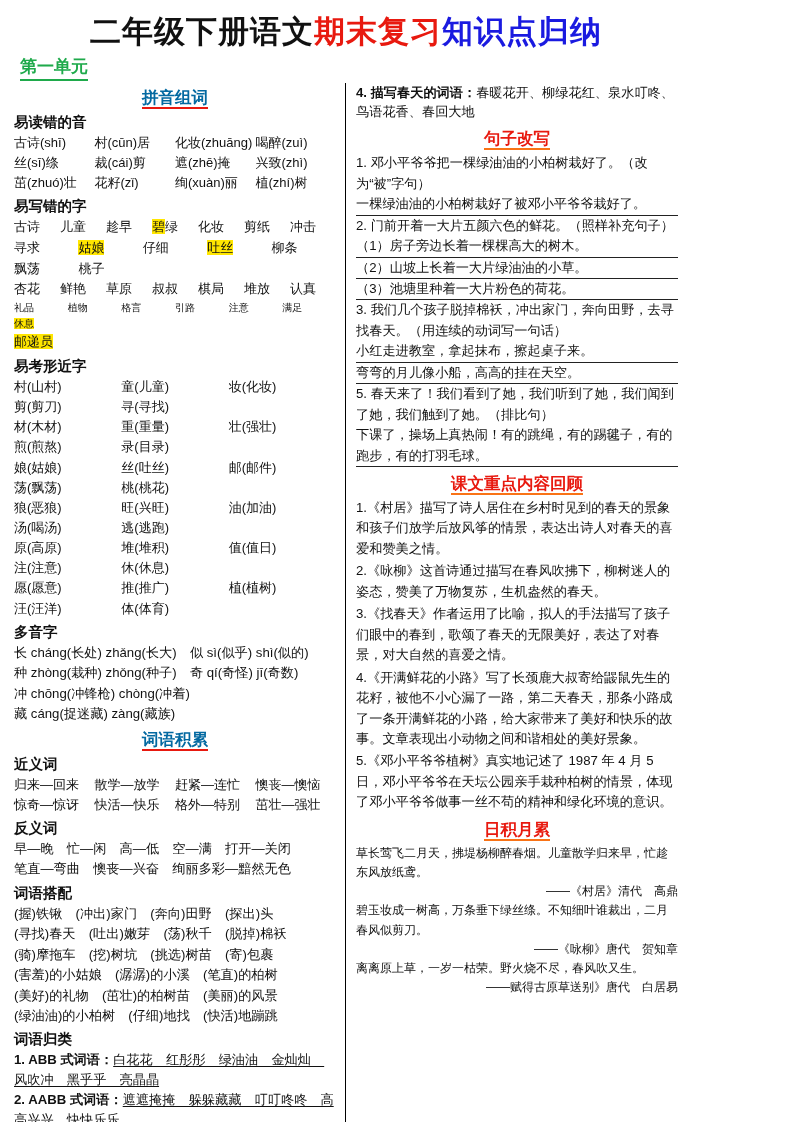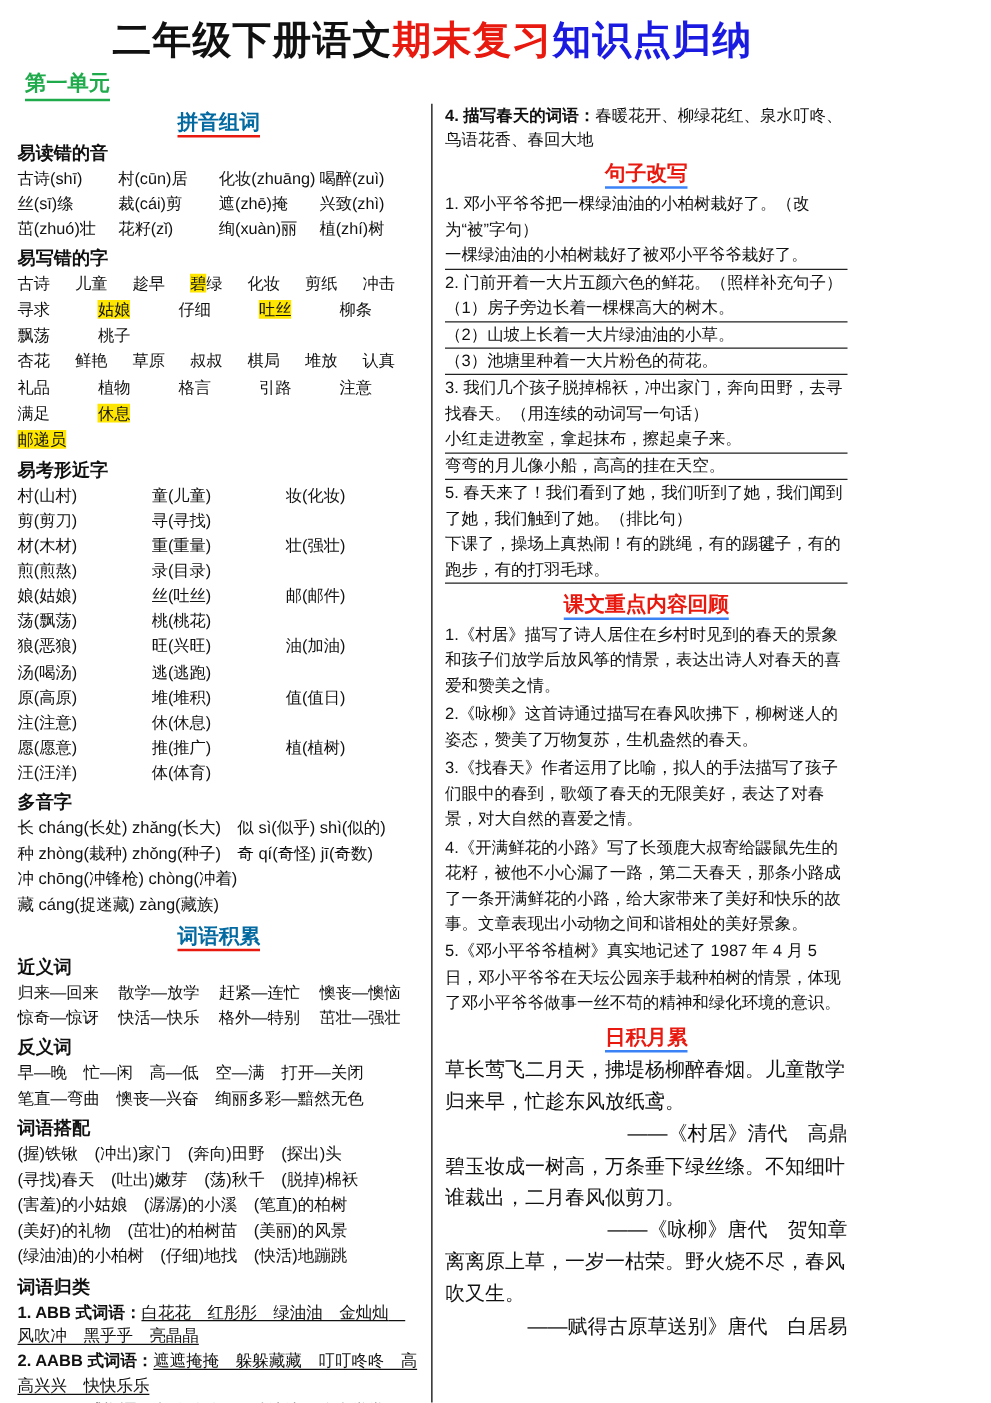--- a/index.html
+++ b/index.html
@@ -47,25 +47,25 @@
   .g3 div{white-space:nowrap;}
 
   .hl{background:#ffe600;}
   .u{text-decoration:underline;text-underline-offset:2px;}
 
   .line{font-size:13.2px;line-height:1.55;}
 
   .sec-red-center{
     text-align:center;color:#e8190f;font-weight:bold;font-size:16.5px;margin:6px 0 3px 0;
   }
-  .sec-red-center span{border-bottom:2px solid #3b82f6;padding-bottom:1px;}
+  .sec-red-center span{border-bottom:2px solid #f97316;padding-bottom:1px;}
 
   .ul-full{border-bottom:1px solid #222;}
 
-  .poem{font-size:16px;line-height:1.6;}
+  .poem{font-size:12px;line-height:1.6;}
   .sign{display:block;text-align:right;}
 </style>
 </head>
 <body>
 
 <div class="page">
 
   <div class="title">
     <span class="t1">二年级下册语文</span><span class="t2">期末复习</span><span class="t3">知识点归纳</span>
   </div>
@@ -122,21 +122,21 @@
           </div>
           <div style="display: grid; grid-template-columns: repeat(7, 1fr); font-size: 13px; line-height: 1.6;">
             <div style="white-space: nowrap;">杏花</div>
             <div style="white-space: nowrap;">鲜艳</div>
             <div style="white-space: nowrap;">草原</div>
             <div style="white-space: nowrap;">叔叔</div>
             <div style="white-space: nowrap;">棋局</div>
             <div style="white-space: nowrap;">堆放</div>
             <div style="white-space: nowrap;">认真</div>
           </div>
-          <div style="display: grid; grid-template-columns: repeat(5, 1fr); font-size: 13px; line-height: 1.6;">
+          <div style="display: grid; grid-template-columns: repeat(6, 1fr); font-size: 10px; line-height: 1.6;">
             <div style="white-space: nowrap;">礼品</div>
             <div style="white-space: nowrap;">植物</div>
             <div style="white-space: nowrap;">格言</div>
             <div style="white-space: nowrap;">引路</div>
             <div style="white-space: nowrap;">注意</div>
             <div style="white-space: nowrap;">满足</div>
             <div style="white-space: nowrap;"><span class="hl">休息</span></div>
           </div>
           <div style="display: grid; grid-template-columns: repeat(7, 1fr); font-size: 13px; line-height: 1.6;">
             <div style="white-space: nowrap;"><span class="hl">邮递员</span></div>
@@ -218,20 +218,21 @@
       <h3 class="sub">反义词</h3>
       <div id="fanyi">
           <div class="line">早—晚　忙—闲　高—低　空—满　打开—关闭</div>
           <div class="line">笔直—弯曲　懊丧—兴奋　绚丽多彩—黯然无色</div>
         </div>
 
       <h3 class="sub">词语搭配</h3>
       <div id="dapei" class="txt">
           <div class="line">(握)铁锹　(冲出)家门　(奔向)田野　(探出)头</div>
           <div class="line">(寻找)春天　(吐出)嫩芽　(荡)秋千　(脱掉)棉袄</div>
+          <div class="line">(骑)摩拖车　(挖)树坑　(挑选)树苗　(寄)包裹</div>
           <div class="line">(害羞)的小姑娘　(潺潺)的小溪　(笔直)的柏树</div>
           <div class="line">(美好)的礼物　(茁壮)的柏树苗　(美丽)的风景</div>
           <div class="line">(绿油油)的小柏树　(仔细)地找　(快活)地蹦跳</div>
         </div>
 
       <h3 class="sub">词语归类</h3>
       <div id="guilei" class="txt">
           <div><b>1. ABB 式词语：</b><span class="u">白花花　红彤彤　绿油油　金灿灿　风吹冲　黑乎乎　亮晶晶</span></div>
           <div><b>2. AABB 式词语：</b><span class="u">遮遮掩掩　躲躲藏藏　叮叮咚咚　高高兴兴　快快乐乐</span></div>
           <div><b>3. ABCC 式词语：</b><span class="u">兴致勃勃　人才济济　仪表堂堂</span></div>

